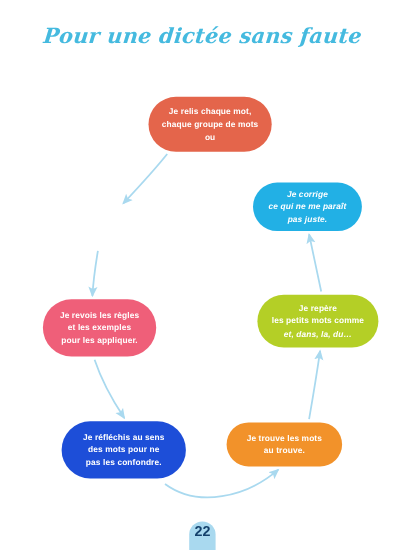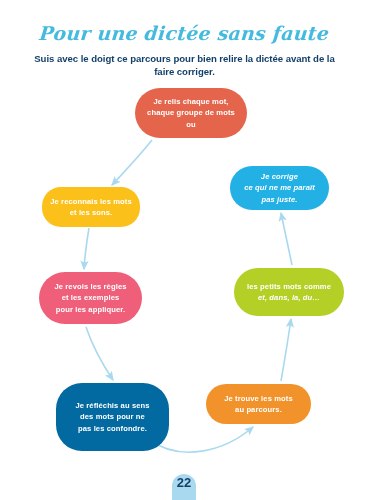--- a/index.html
+++ b/index.html
@@ -79,21 +79,21 @@
     padding: 20px 8px;
   }
   .bubble span { display: block; width: 100%; }
   .bubble .ital { font-style: italic; }
 
   .b-relis   { left:135px; top: 88px; width:112px; height:50px;  border-radius:25px;  background:#e4654b; }
   .b-corrige { left:230px; top:166px; width: 99px; height:44px;  border-radius:22px;  background:#22b0e5;font-style:italic; }
   .b-reco    { left: 42px; top:187px; width: 98px; height:38px;  border-radius:19px;  background:#fcc01b; }
   .b-repere  { left:234px; top:268px; width:110px; height:48px;  border-radius:24px;  background:#b4cf26; }
   .b-revois  { left: 39px; top:272px; width:103px; height:52px;  border-radius:26px;  background:#ef5f79; }
-  .b-reflechis{left: 56px; top:383px; width:113px; height:68px;  border-radius:26px;  background:#0369a1; }
+  .b-reflechis{left: 56px; top:383px; width:113px; height:52px;  border-radius:26px;  background:#1d4ed8; }
   .b-trouve  { left:206px; top:384px; width:105px; height:40px;  border-radius:20px;  background:#f2922a; }
 
   
   .page-tab {
     position: absolute;
     left: 172px;
     top: 474px;
     width: 24px;
     height: 26px;
     background: #a9d9ef;
@@ -112,21 +112,20 @@
     line-height: 10px;
   }
 </style>
 </head>
 <body>
 
 <div id="page">
 
   <div class="page-title">Pour une dictée sans faute</div>
 
-  <div class="page-subtitle">Suis avec le doigt ce parcours pour bien relire la dictée avant de la faire corriger.</div>
 
   <svg id="arrows" viewBox="0 0 369 500">
     <defs>
       <marker id="ah" markerWidth="7" markerHeight="7" refX="5.2" refY="3" orient="auto">
         <path d="M0,0.4 L6,3 L0,5.6 L1.3,3 Z" fill="#a9d9ef"></path>
       </marker>
     </defs>
     <g fill="none" stroke="#a9d9ef" stroke-width="1.6" marker-end="url(#ah)">
 
       <path d="M152,140 C140,155 128,168 112,185"></path>
@@ -151,29 +150,24 @@
   </div>
 
   <div class="bubble b-corrige">
     <span>
       <span>Je corrige</span>
       <span>ce qui ne me paraît</span>
       <span>pas juste.</span>
     </span>
   </div>
 
-  <div class="bubble b-reco">
-    <span>
-      <span>Je reconnais les mots</span>
-      <span>et les sons.</span>
-    </span>
-  </div>
 
   <div class="bubble b-repere">
     <span>
+      <span>Je repère</span>
       <span>les petits mots comme</span>
       <span class="ital">et, dans, la, du…</span>
     </span>
   </div>
 
   <div class="bubble b-revois">
     <span>
       <span>Je revois les règles</span>
       <span>et les exemples</span>
       <span>pour les appliquer.</span>
@@ -184,21 +178,21 @@
     <span>
       <span>Je réfléchis au sens</span>
       <span>des mots pour ne</span>
       <span>pas les confondre.</span>
     </span>
   </div>
 
   <div class="bubble b-trouve">
     <span>
       <span>Je trouve les mots</span>
-      <span>au parcours.</span>
+      <span>au trouve.</span>
     </span>
   </div>
 
   <div class="page-tab">
     <span class="num">22</span>
   </div>
 
 </div>
 
 </body></html>

